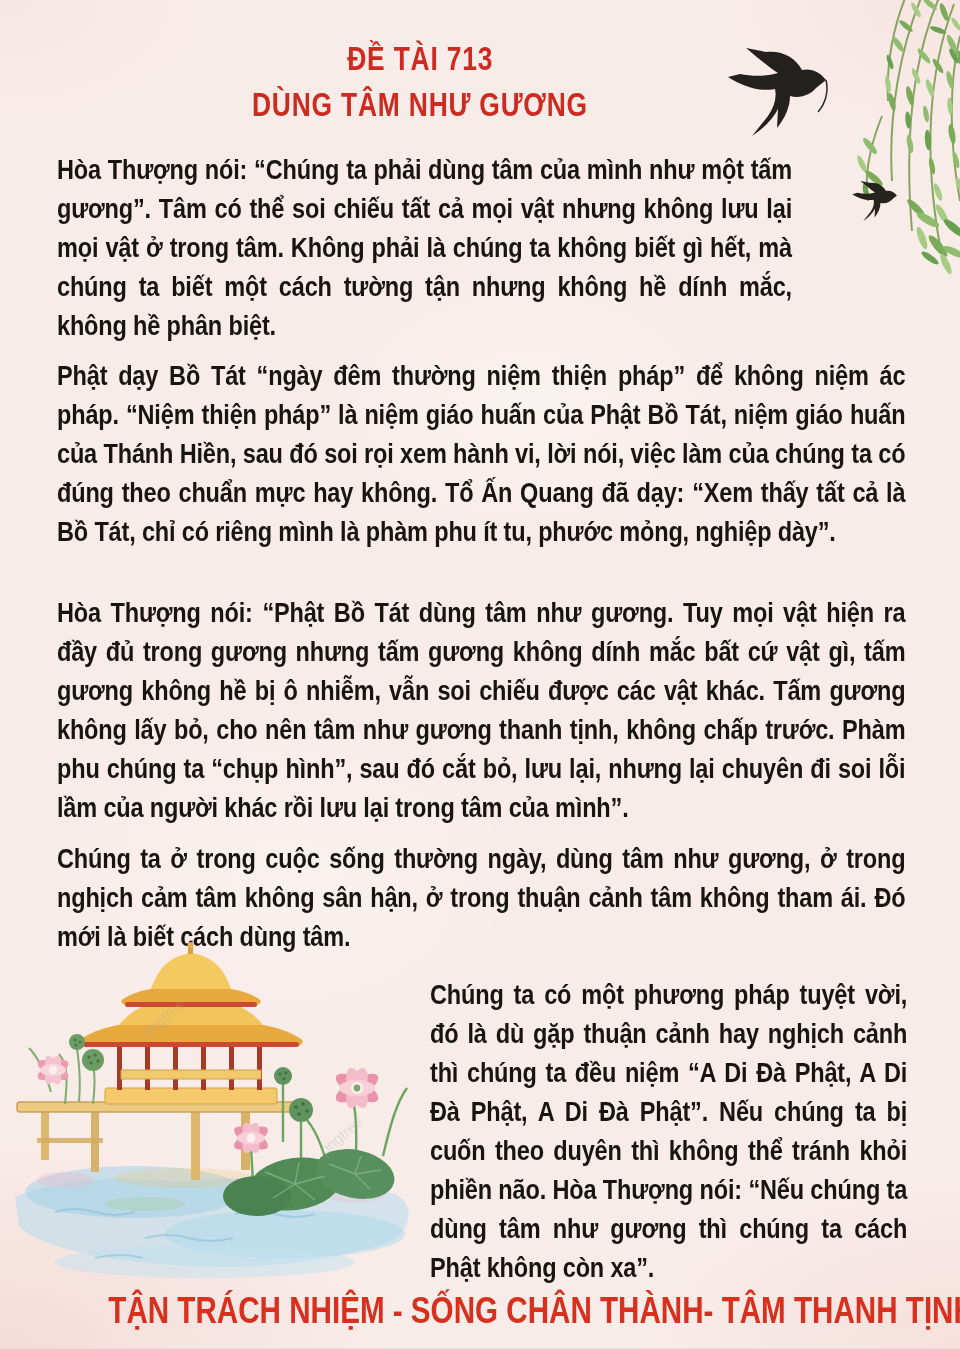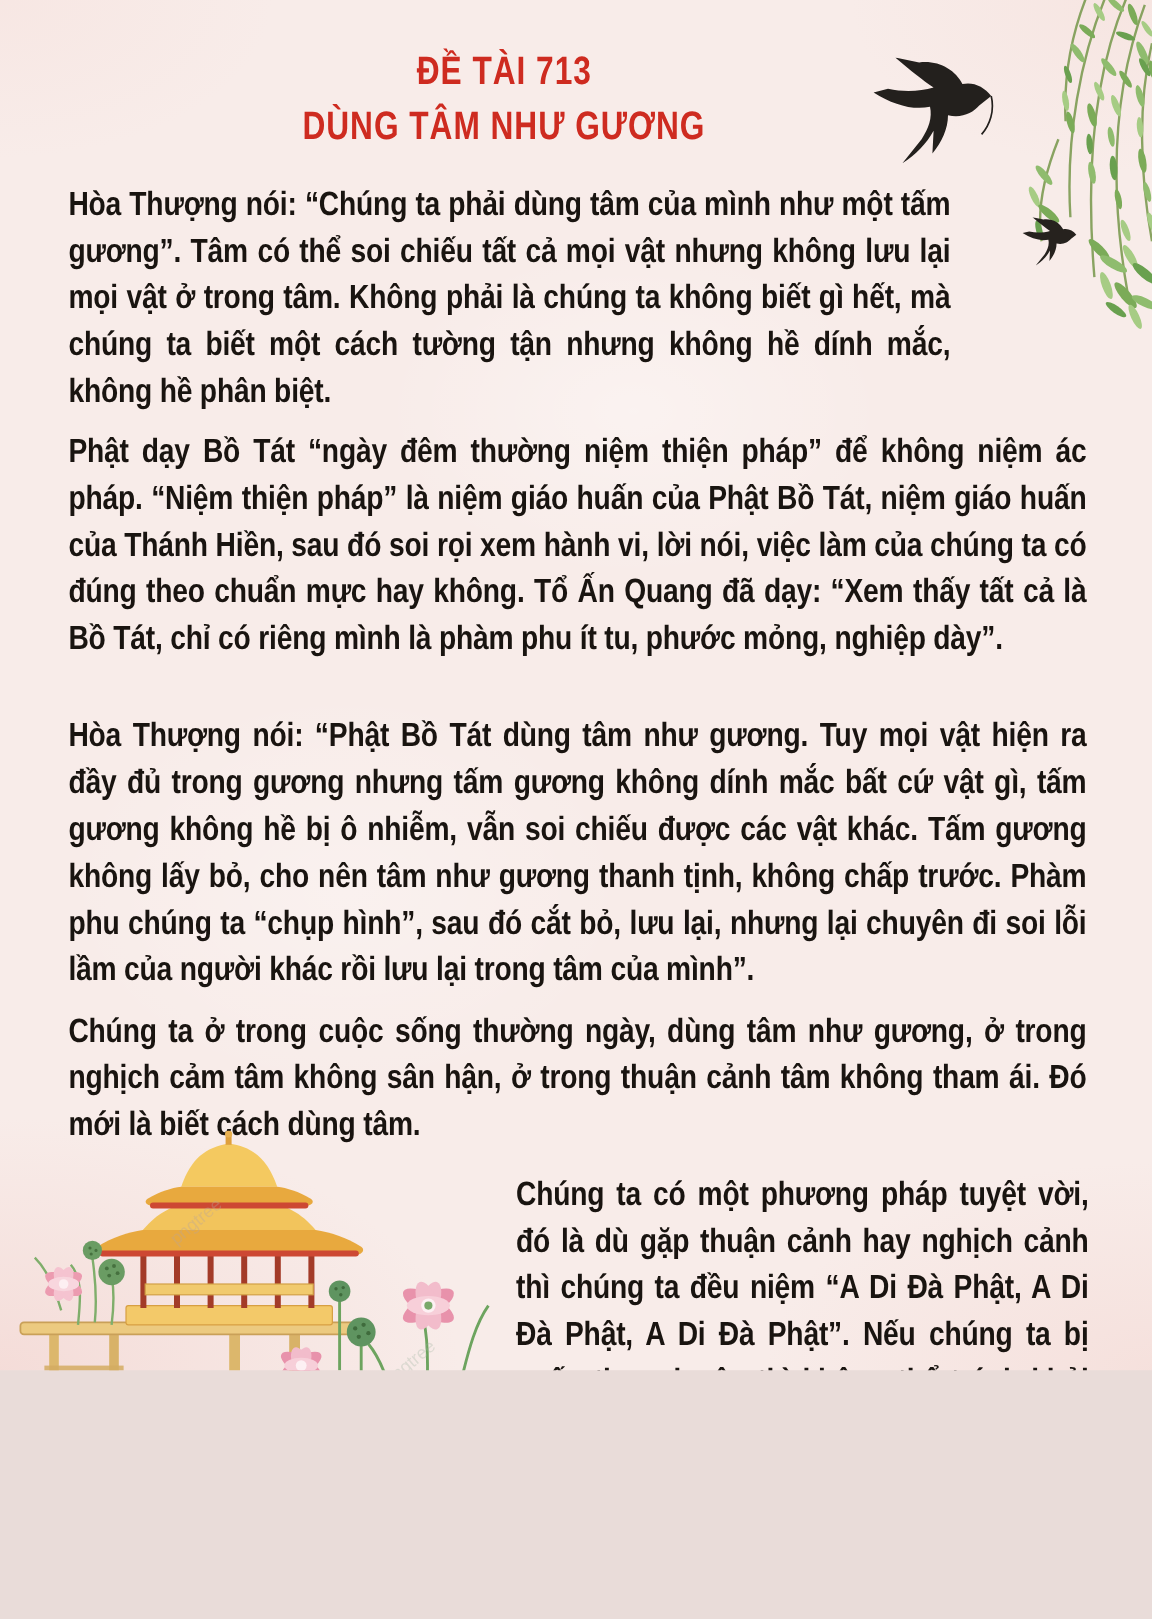--- a/index.html
+++ b/index.html
@@ -1,18 +1,18 @@
 <!DOCTYPE html>
 <html lang="vi"><head>
 <meta charset="utf-8">
 <style>
   html,body{margin:0;padding:0;background:#e9dcd9;}
   .page{
     position:relative;
-    width:960px;height:1142px;
+    width:960px;height:1348px;
     margin:0 auto;
     background-color:#f8ece9;
     background-image:
       radial-gradient(620px 340px at 0% 100%, rgba(236,184,178,.30), transparent 62%),
       radial-gradient(520px 280px at 100% 100%, rgba(238,191,184,.26), transparent 62%),
       radial-gradient(420px 240px at 100% 0%, rgba(241,203,196,.22), transparent 60%),
       radial-gradient(380px 220px at 0% 0%, rgba(243,210,204,.20), transparent 60%),
       radial-gradient(300px 200px at 55% 30%, rgba(255,255,255,.35), transparent 70%),
       radial-gradient(340px 240px at 30% 65%, rgba(255,255,255,.28), transparent 70%);
     overflow:hidden;

